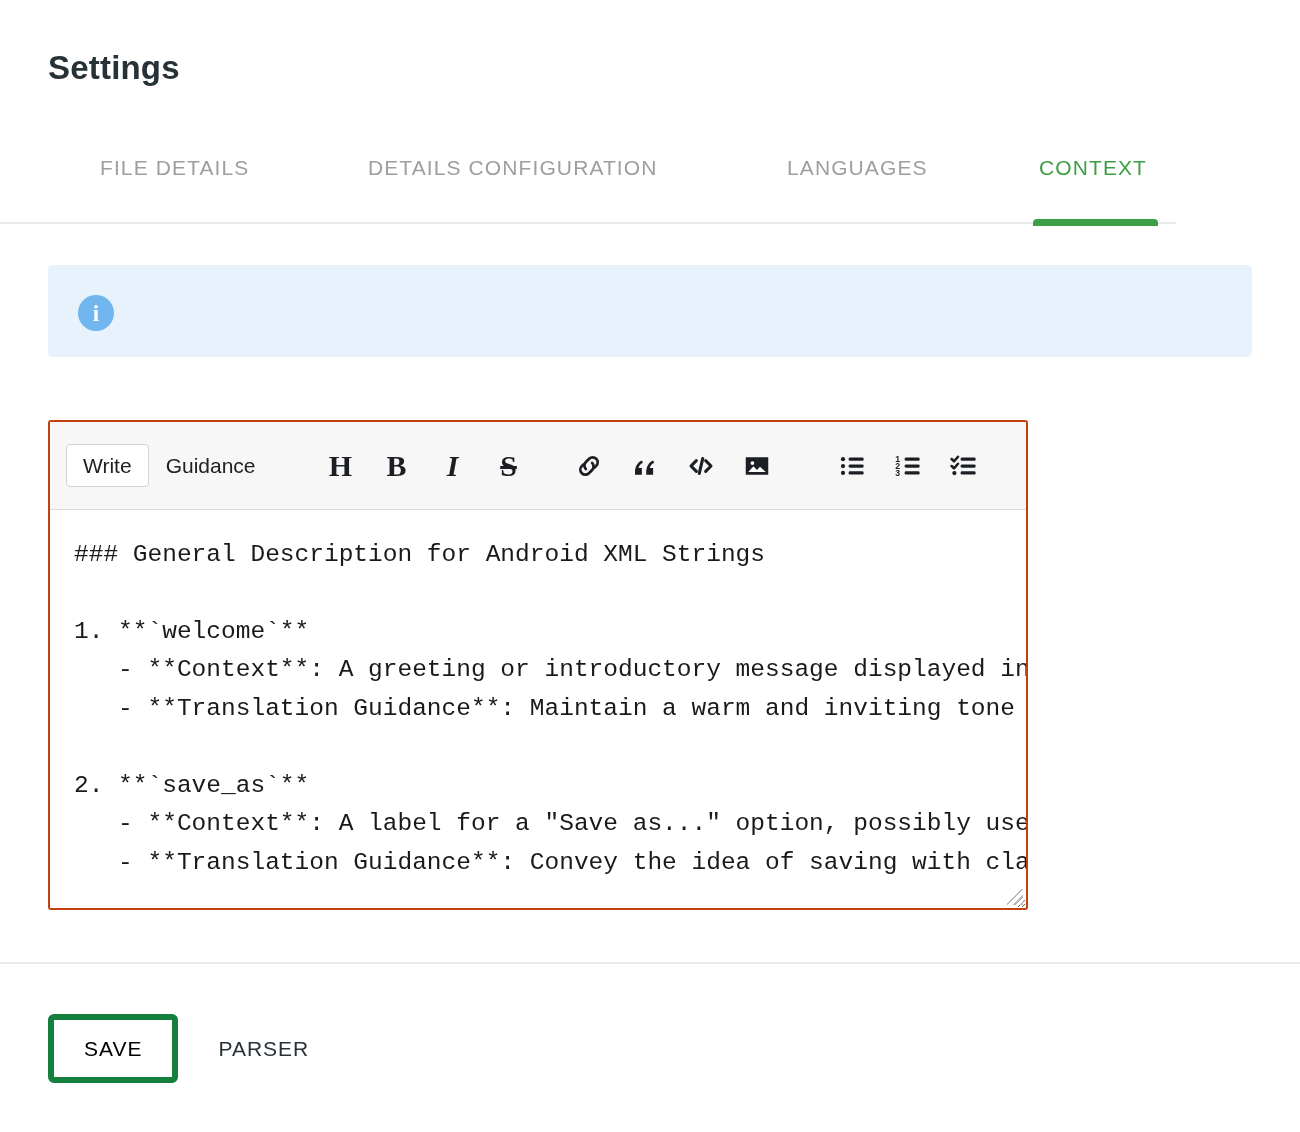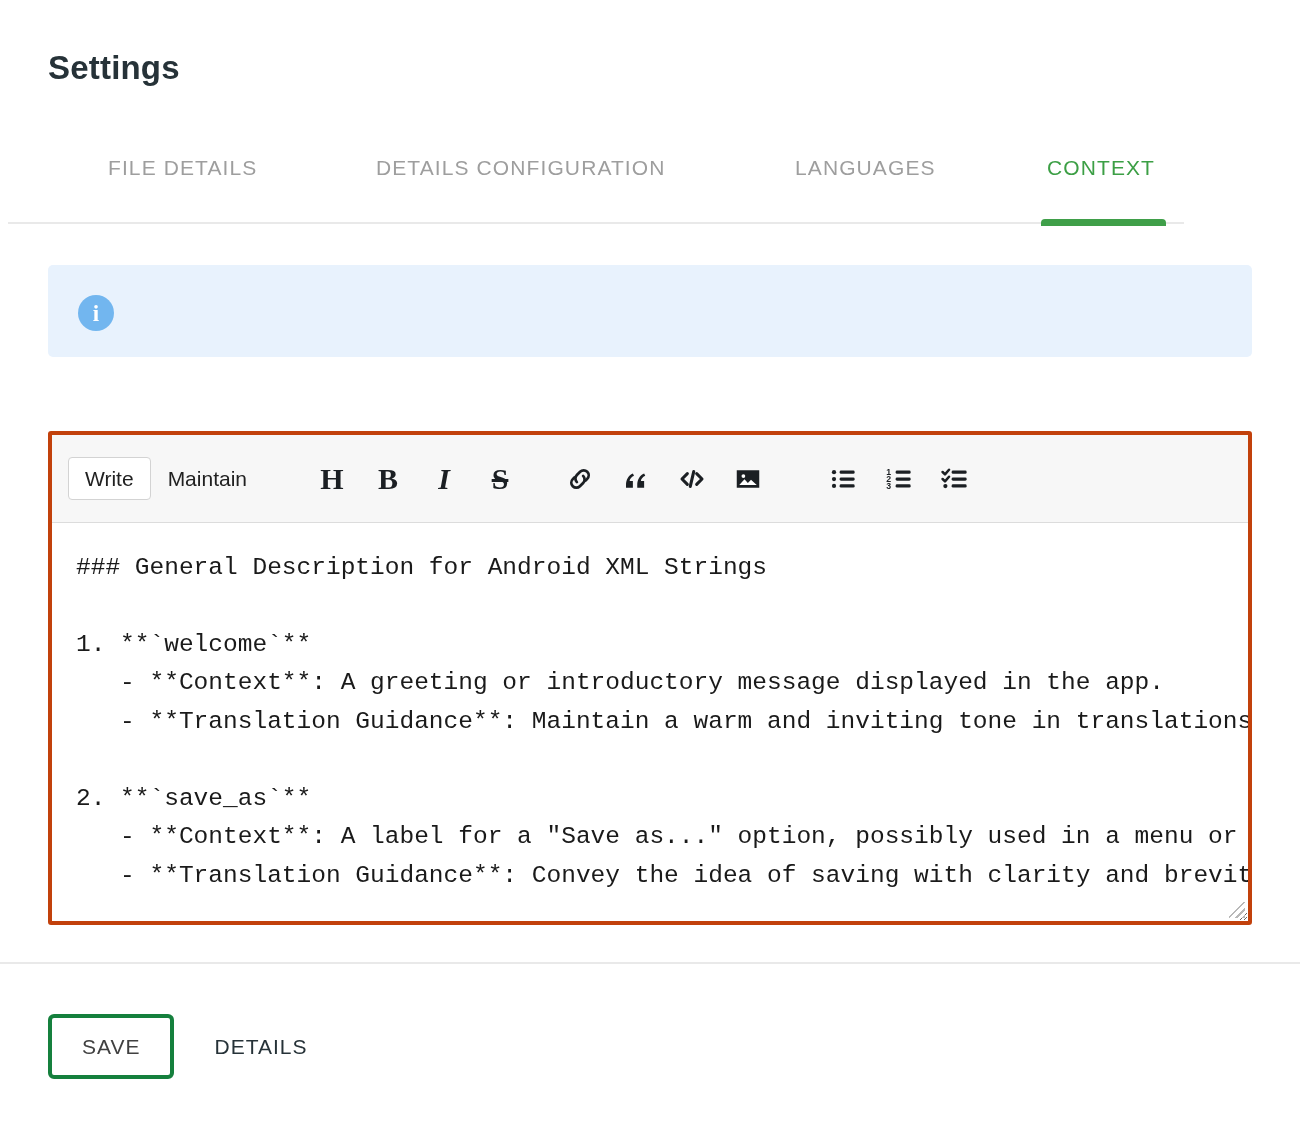--- a/index.html
+++ b/index.html
@@ -30,21 +30,21 @@
     font-size: 33px;
     font-weight: bold;
     letter-spacing: 0.2px;
     color: #263238;
     line-height: 1.2;
   }
 
   
   .tabs {
     position: absolute;
-    left: 8px;
+    left: 0;
     top: 140px;
     width: 1176px;
     height: 84px;
     border-bottom: 2px solid #e9e9e9;
     box-sizing: border-box;
   }
   .tab {
     position: absolute;
     top: 0;
     height: 84px;
@@ -109,24 +109,24 @@
     color: #2f89dd;
     font-size: 23.5px;
     line-height: 1.44;
     max-width: 1020px;
   }
 
   
   .editor {
     position: absolute;
     left: 48px;
-    top: 431px;
-    width: 1204px;
-    box-sizing: border-box;
-    border: 4px solid #c2410c;
+    top: 420px;
+    width: 980px;
+    box-sizing: border-box;
+    border: 2px solid #c2410c;
     border-radius: 3px;
     background: #ffffff;
   }
   .editor-toolbar {
     display: flex;
     align-items: center;
     height: 88px;
     background: #f7f7f7;
     border-bottom: 1px solid #dcdcdc;
     padding: 0 16px;
@@ -220,23 +220,23 @@
     position: absolute;
     left: 48px;
     top: 1014px;
     display: flex;
     align-items: center;
   }
   .btn-save {
     font-family: "Liberation Sans", sans-serif;
     font-size: 21px;
     letter-spacing: 1px;
-    color: #404040;
-    background: #ffffff;
-    border: 4px solid #15803d;
+    color: #000000;
+    background: #ffffff;
+    border: 6px solid #15803d;
     border-radius: 6px;
     padding: 18px 30px;
     cursor: pointer;
     line-height: 1;
   }
   .btn-cancel {
     font-family: "Liberation Sans", sans-serif;
     font-size: 21px;
     letter-spacing: 1px;
     color: #263238;
@@ -273,21 +273,21 @@
   </div>
 
   <div class="info-banner">
     <div class="info-icon">i</div>
   </div>
 
   <div class="editor">
 
     <div class="editor-toolbar">
       <button class="mode-btn active">Write</button>
-      <button class="mode-btn">Maintain</button>
+      <button class="mode-btn">Guidance</button>
 
       <span class="tool-gap-lg"></span>
 
       <button class="tool-btn">
         <span class="tool-letter">H</span>
       </button>
       <button class="tool-btn">
         <span class="tool-letter">B</span>
       </button>
       <button class="tool-btn">
@@ -372,16 +372,16 @@
    - **Translation Guidance**: Convey the idea of saving with clarity and brevity.</textarea>
       <span class="resize-grip"></span>
     </div>
 
   </div>
 
   <div class="footer-divider"></div>
 
   <div class="footer-actions">
     <button class="btn-save">SAVE</button>
-    <button class="btn-cancel">DETAILS</button>
+    <button class="btn-cancel">PARSER</button>
   </div>
 
 </div>
 
 </body></html>

